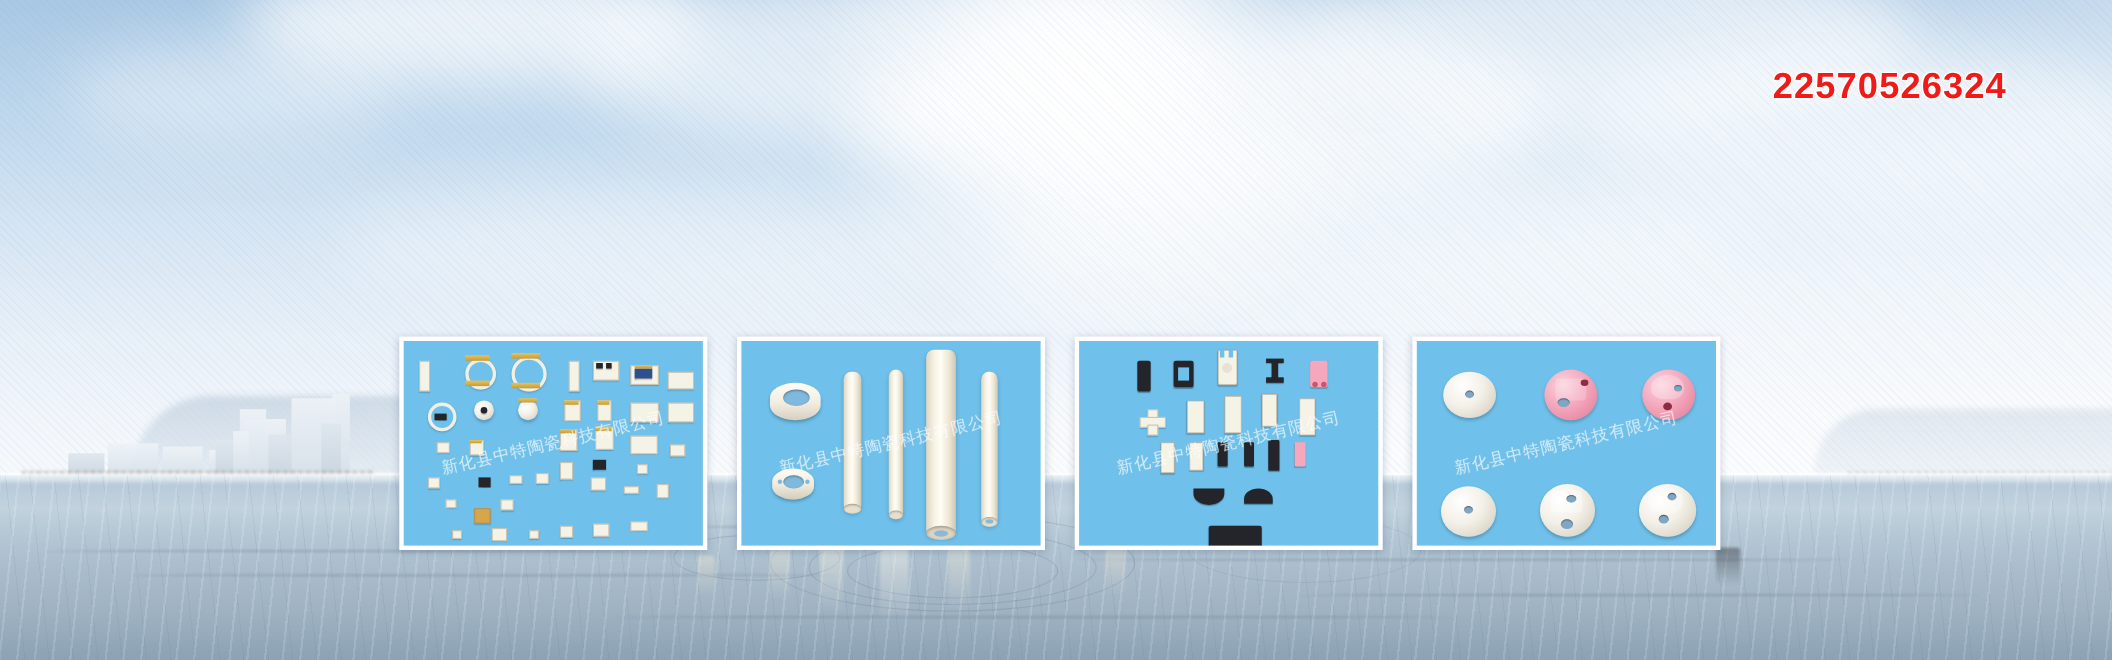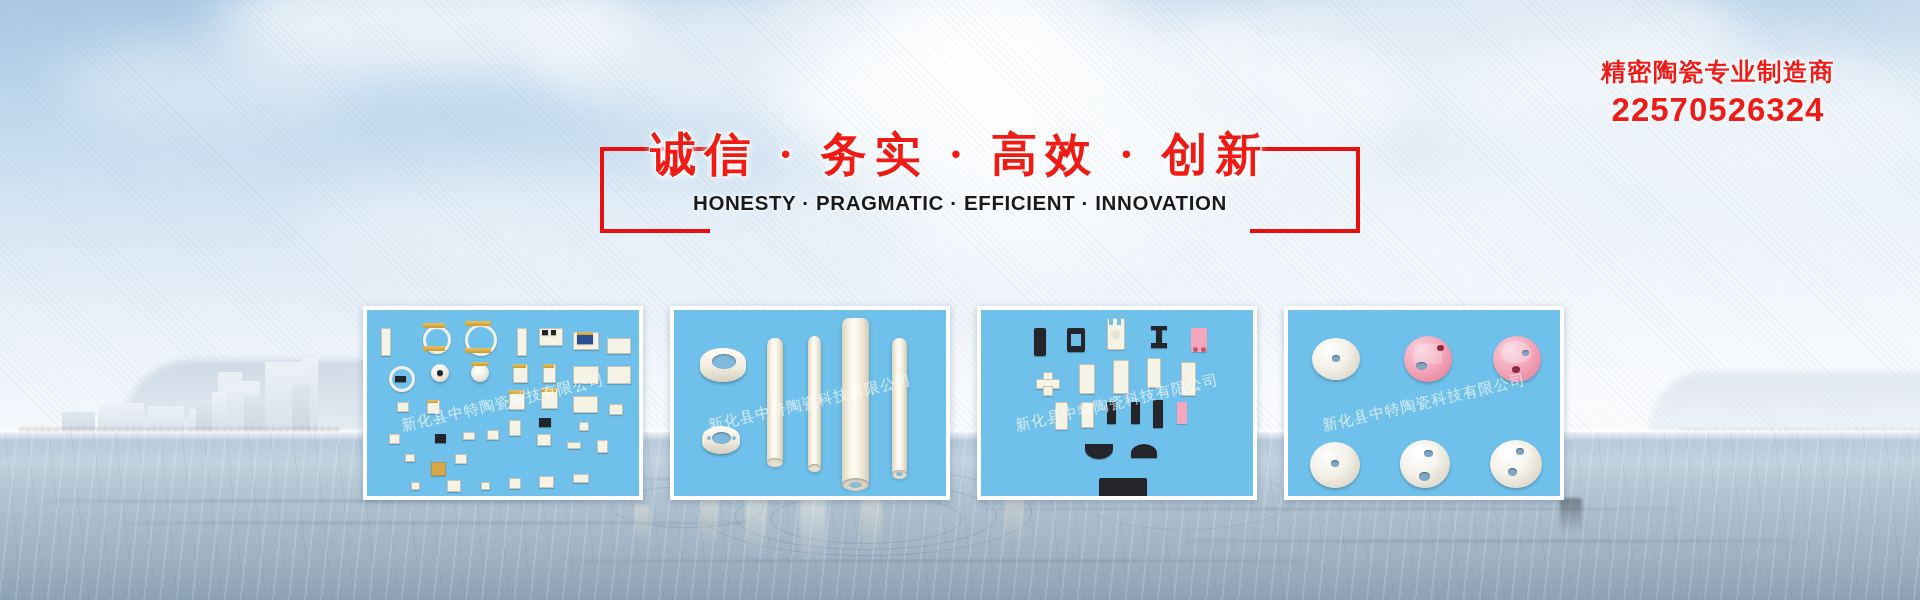--- a/index.html
+++ b/index.html
@@ -258,34 +258,22 @@
     <div class="refl" style="left:862px;top:498px;width:20px;height:58px;
          background:linear-gradient(to bottom,#efe9d8,rgba(239,233,216,0));border-radius:5px;"></div>
     <div class="refl" style="left:634px;top:505px;width:16px;height:38px;
          background:linear-gradient(to bottom,#ece6d4,rgba(236,230,212,0));border-radius:4px;"></div>
     <div class="refl" style="left:1005px;top:498px;width:18px;height:44px;
          background:linear-gradient(to bottom,#e9e3d2,rgba(233,227,210,0));border-radius:4px;"></div>
     <div class="refl" style="left:1560px;top:498px;width:22px;height:34px;
          background:linear-gradient(to bottom,#2a2c31,rgba(42,44,49,0));border-radius:3px;"></div>
   </div>
 
-  <div class="slogan-wrap">
-    <div class="br br-tl-h"></div>
-    <div class="br br-tl-v"></div>
-    <div class="br br-bl-h"></div>
-    <div class="br br-tr-h"></div>
-    <div class="br br-tr-v"></div>
-    <div class="br br-br-h"></div>
-
-    <div class="slogan-cn">诚信 · 务实 · 高效 · 创新</div>
-    <div class="slogan-en">HONESTY · PRAGMATIC · EFFICIENT · INNOVATION</div>
-  </div>
 
   <div class="contact">
-    <div class="c-tag">精密陶瓷专业制造商</div>
     <div class="c-tel">22570526324</div>
   </div>
 
   <div class="panels">
 
     <div class="panel p1">
       <div class="inner">
 
         <div class="pc sq" style="left:14px;top:18px;width:8px;height:26px;"></div>
         <div class="pc ring" style="left:56px;top:16px;width:22px;height:22px;"></div>

